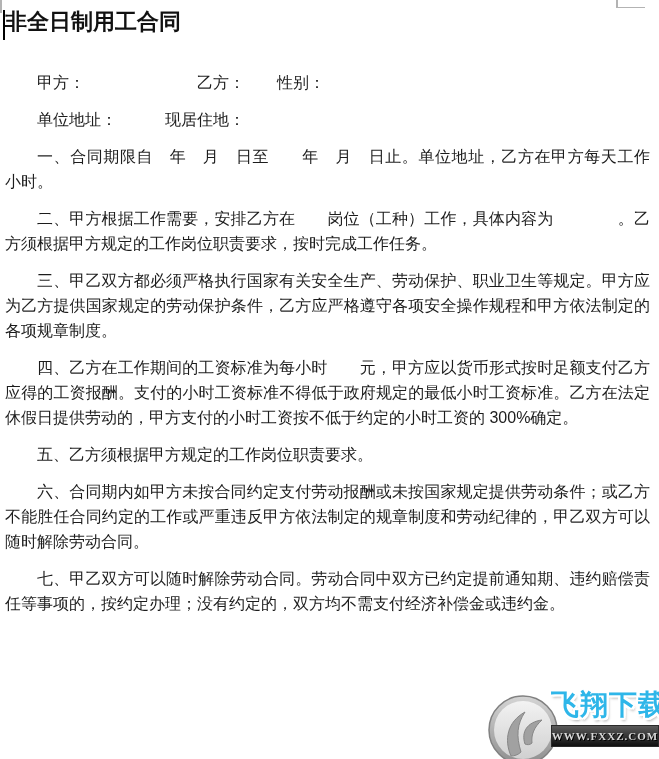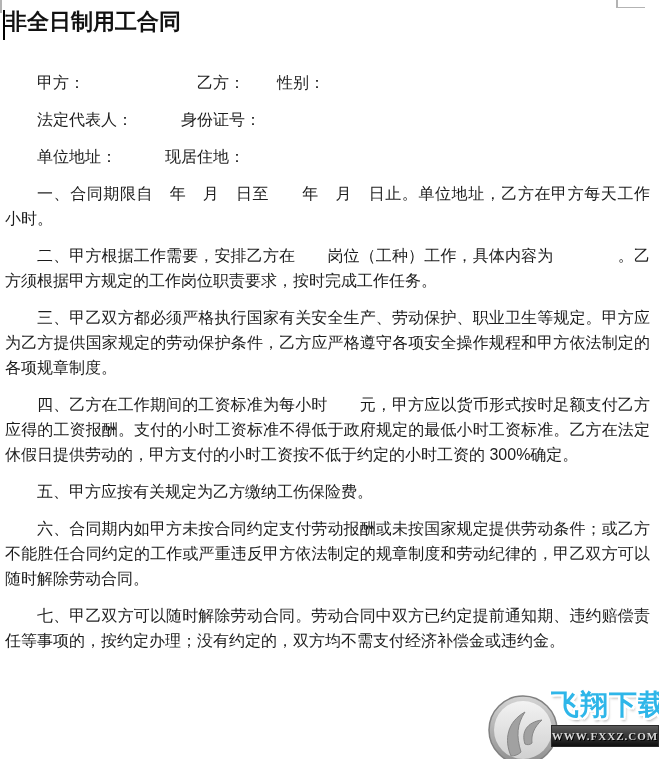--- a/index.html
+++ b/index.html
@@ -118,27 +118,26 @@
 
 <div class="page">
 
   <div class="boundary-tl"></div>
   <div class="boundary-tr"></div>
   <div class="text-cursor"></div>
 
   <h1 class="doc-title">非全日制用工合同</h1>
 
   <p class="para">甲方：　　　　　　　乙方：　　性别：</p>
-  <p class="para">法定代表人：　　　身份证号：</p>
   <p class="para">单位地址：　　　现居住地：</p>
   <p class="para">一、合同期限自　年　月　日至　　年　月　日止。单位地址，乙方在甲方每天工作　小时。</p>
   <p class="para">二、甲方根据工作需要，安排乙方在　　岗位（工种）工作，具体内容为　　　　。乙方须根据甲方规定的工作岗位职责要求，按时完成工作任务。</p>
   <p class="para">三、甲乙双方都必须严格执行国家有关安全生产、劳动保护、职业卫生等规定。甲方应为乙方提供国家规定的劳动保护条件，乙方应严格遵守各项安全操作规程和甲方依法制定的各项规章制度。</p>
   <p class="para">四、乙方在工作期间的工资标准为每小时　　元，甲方应以货币形式按时足额支付乙方应得的工资报酬。支付的小时工资标准不得低于政府规定的最低小时工资标准。乙方在法定休假日提供劳动的，甲方支付的小时工资按不低于约定的小时工资的 300%确定。</p>
-  <p class="para">五、甲方应按有关规定为乙方缴纳工伤保险费。</p>
+  <p class="para">五、乙方须根据甲方规定的工作岗位职责要求。</p>
   <p class="para">六、合同期内如甲方未按合同约定支付劳动报酬或未按国家规定提供劳动条件；或乙方不能胜任合同约定的工作或严重违反甲方依法制定的规章制度和劳动纪律的，甲乙双方可以随时解除劳动合同。</p>
   <p class="para">七、甲乙双方可以随时解除劳动合同。劳动合同中双方已约定提前通知期、违约赔偿责任等事项的，按约定办理；没有约定的，双方均不需支付经济补偿金或违约金。</p>
 
   <div class="watermark">
     <svg class="wm-badge" viewBox="0 0 72 72" xmlns="http://www.w3.org/2000/svg">
       <defs>
         <linearGradient id="ring" x1="0" y1="0" x2="0" y2="1">
           <stop offset="0" stop-color="#cfcfcf"></stop>
           <stop offset="1" stop-color="#7e7e7e"></stop>
         </linearGradient>

